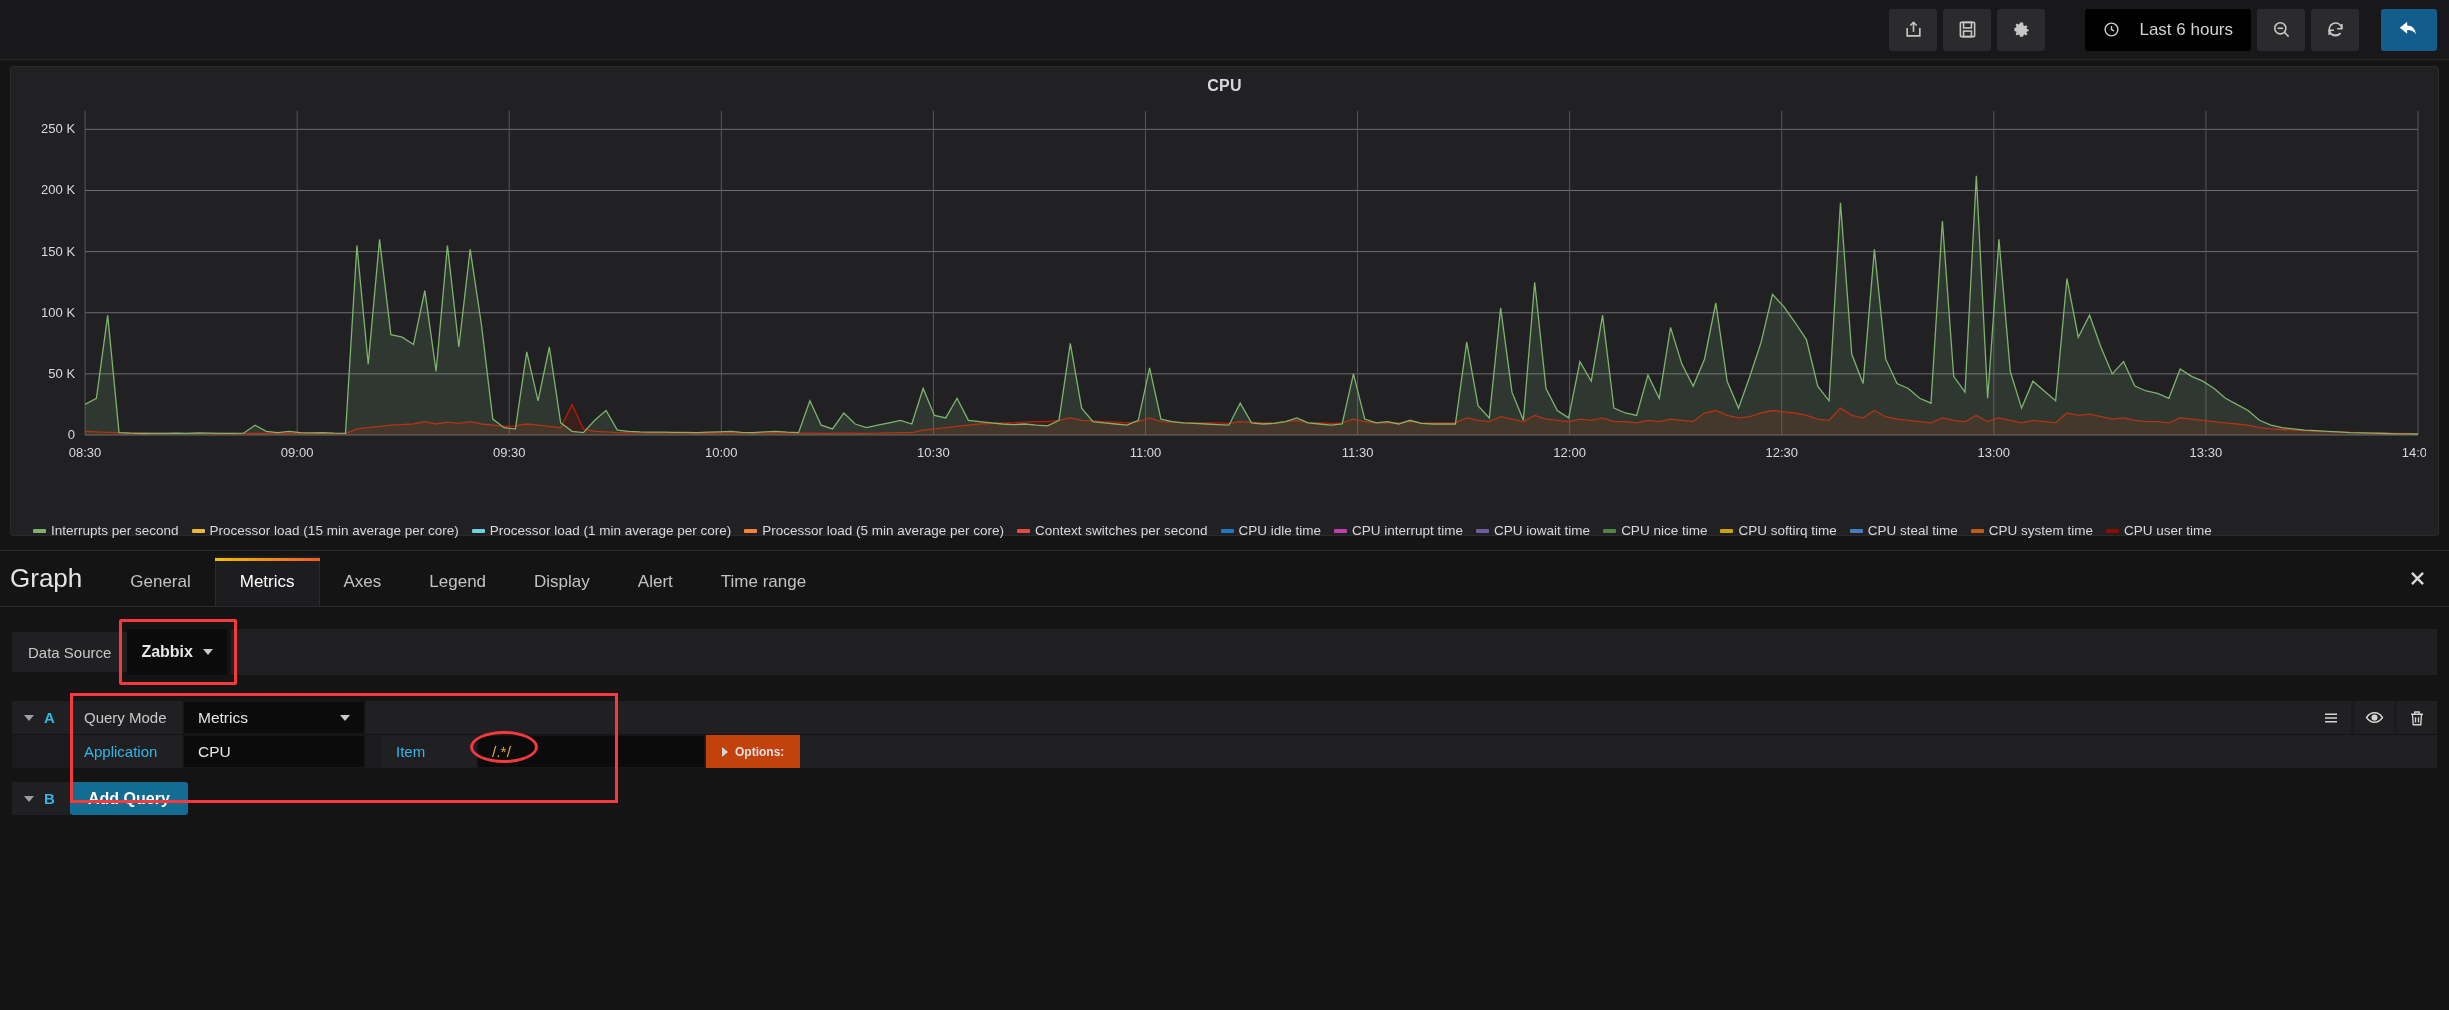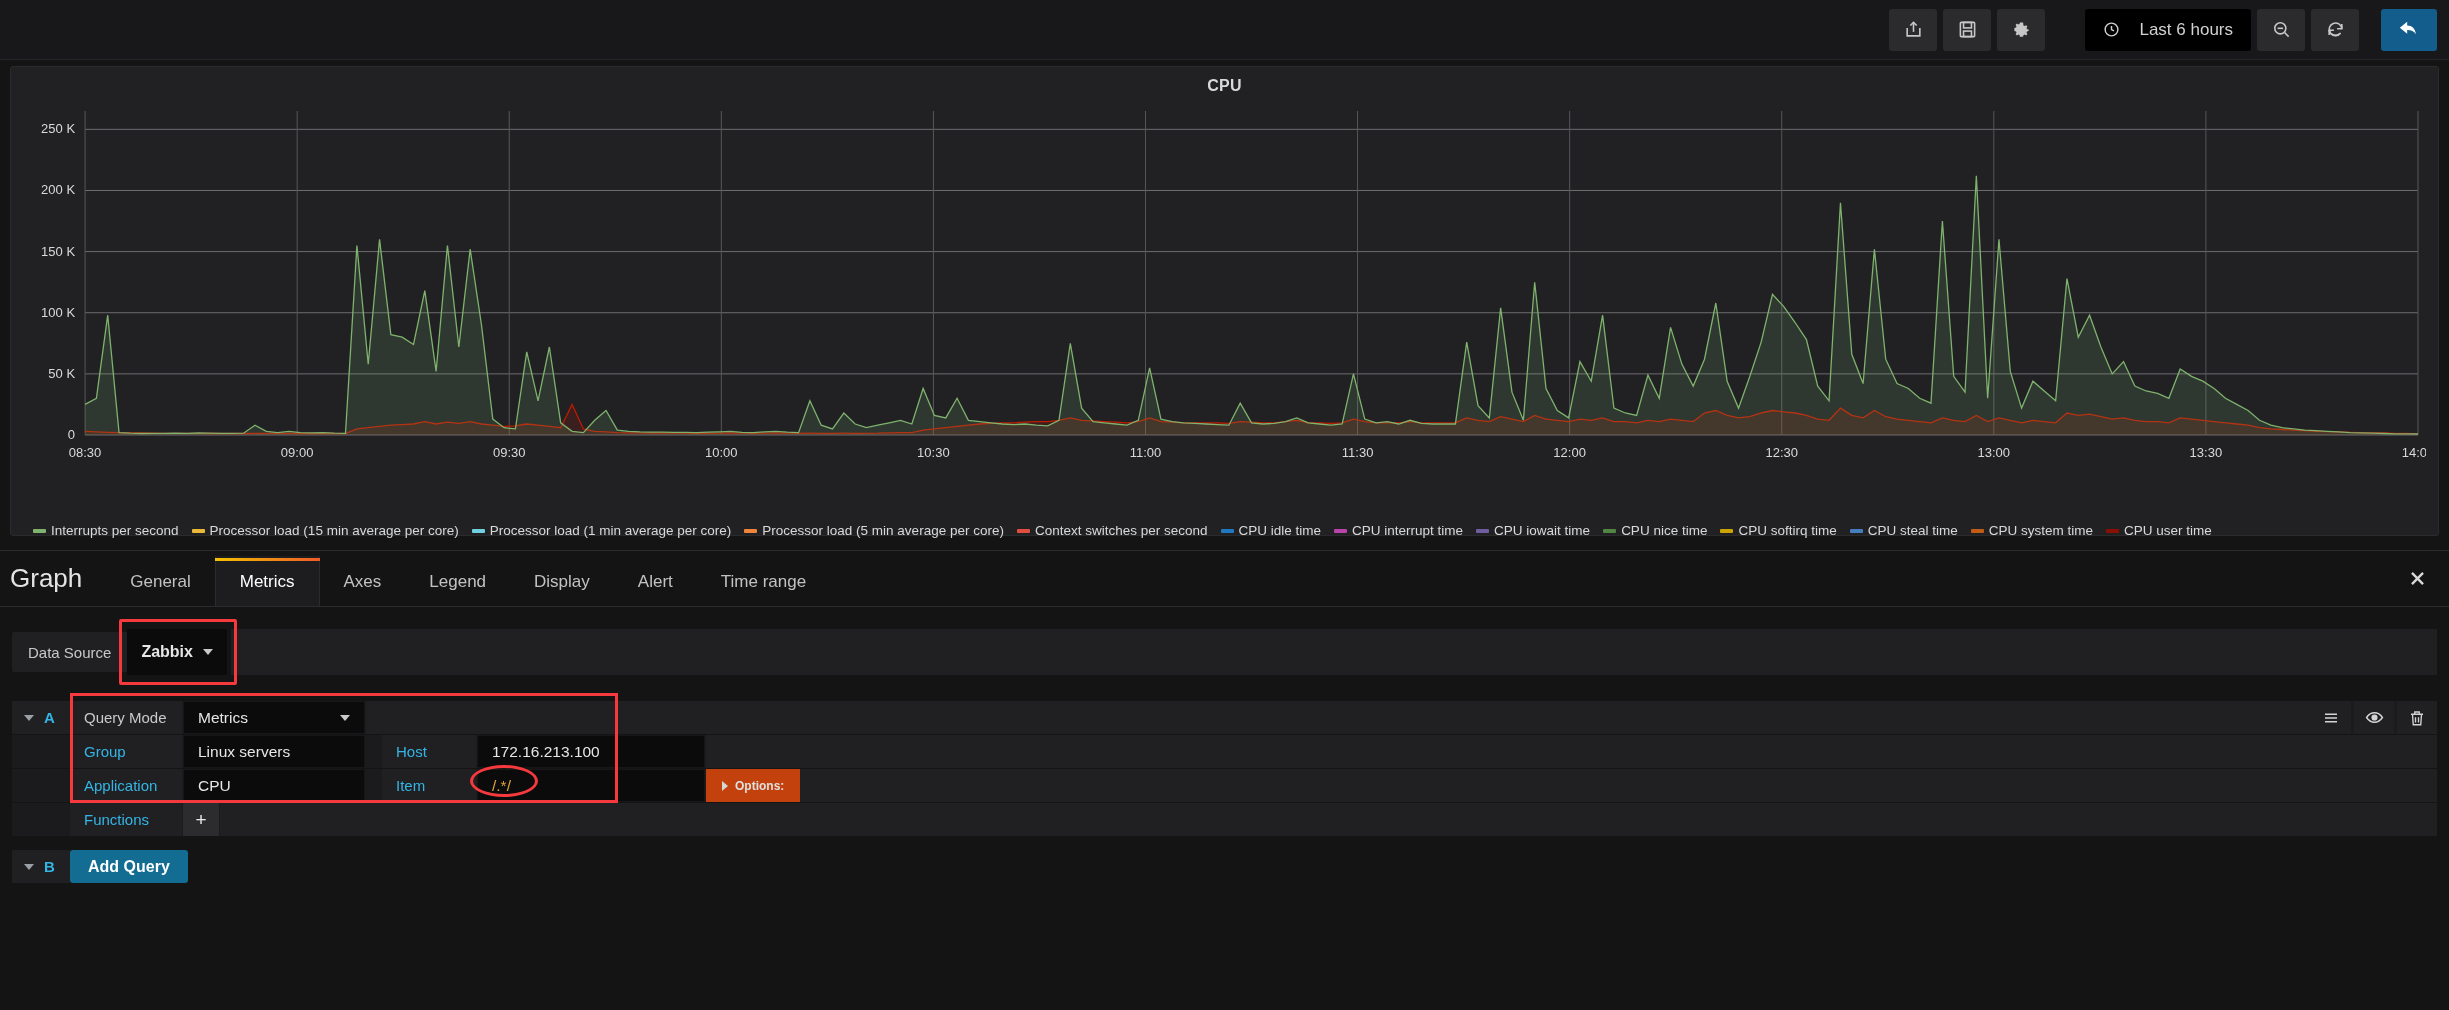--- a/index.html
+++ b/index.html
@@ -431,51 +431,37 @@
               </svg>
             </span>
             <span class="row-icon">
               <svg width="18" height="18" viewBox="0 0 24 24" fill="none" stroke="#d4d4d4" stroke-width="1.8">
                 <path d="M4 7h16M9 7V4h6v3M6 7l1 14h10l1-14M10 11v7M14 11v7"></path>
               </svg>
             </span>
           </span>
       </div>
 
-      <div class="q-line q-row-bg">
-        <span class="q-toggle blank"></span>
-        <span class="cell-label" style="min-width:112px">Group</span>
-        <span class="cell-input" style="width:182px">Linux servers</span>
-        <span class="cell-label" style="min-width:94px;margin-left:16px">Host</span>
-        <span class="cell-input" style="width:228px">172.16.213.100</span>
-        <span class="cell-spacer"></span>
-      </div>
 
       <div class="q-line q-row-bg">
         <span class="q-toggle blank"></span>
         <span class="cell-label" style="min-width:112px">Application</span>
         <span class="cell-input" style="width:182px">CPU</span>
         <span class="cell-label" style="min-width:94px;margin-left:16px">Item</span>
         <span class="cell-input regex" style="width:228px">
           <i class="ellipse-mark"></i>
           <span>/.*/</span>
         </span>
         <span class="cell-opt">
           <i class="caret-right"></i>
           <span>Options:</span>
         </span>
         <span class="cell-spacer"></span>
       </div>
 
-      <div class="q-line q-row-bg">
-        <span class="q-toggle blank"></span>
-        <span class="cell-label" style="min-width:112px">Functions</span>
-        <span class="plus-btn">+</span>
-        <span class="cell-spacer"></span>
-      </div>
     </div>
 
     <div class="q-line" style="margin-top:14px;height:33px">
       <span class="q-toggle">
         <i class="caret-down"></i>
         <span>B</span>
       </span>
       <button class="add-query-btn">Add Query</button>
     </div>
   </div>

